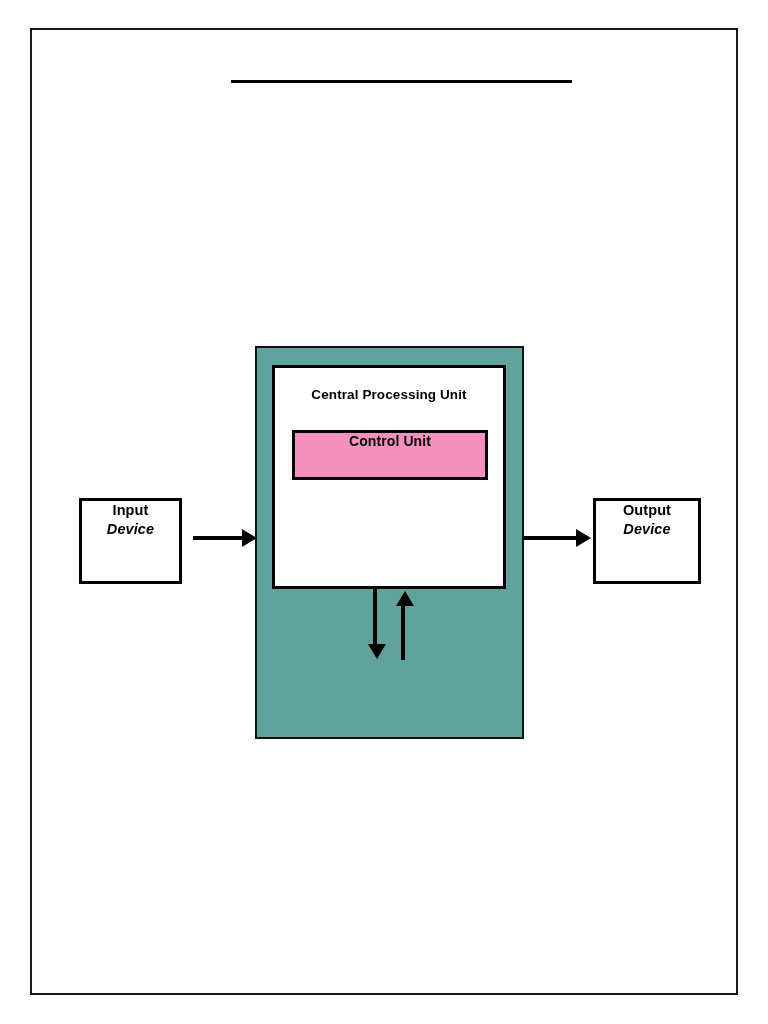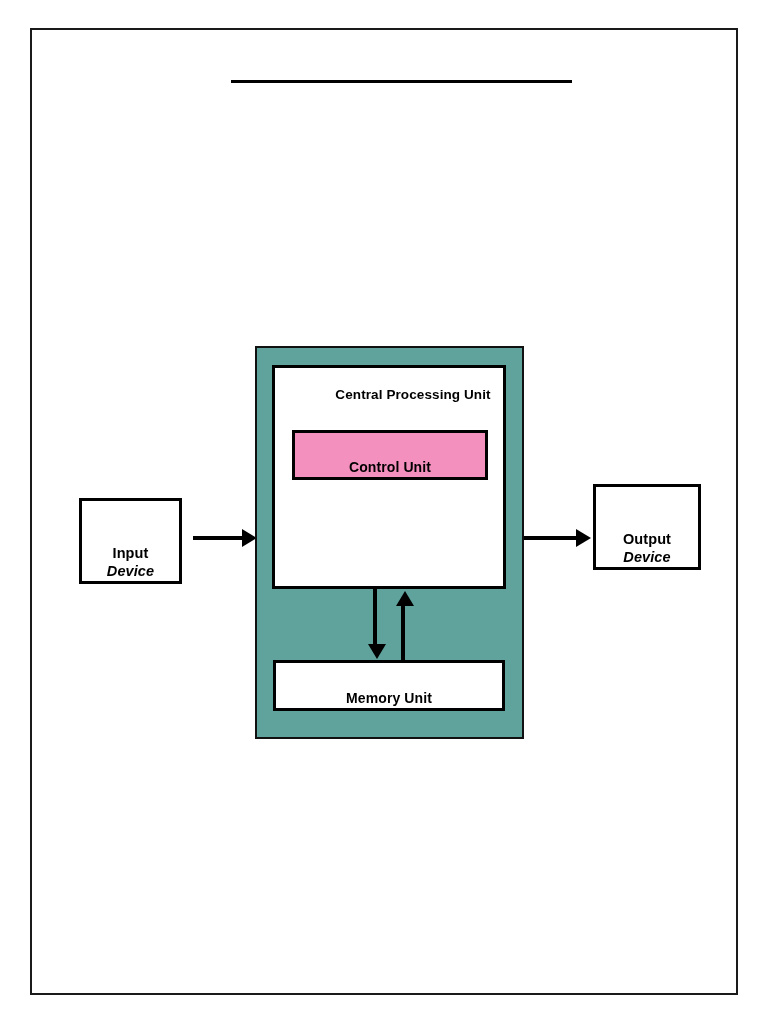--- a/index.html
+++ b/index.html
@@ -44,42 +44,42 @@
     background: #000000;
   }
 
   
   .dbox {
     position: absolute;
     box-sizing: border-box;
     border: 3px solid #000000;
     background: #ffffff;
     display: flex;
-    align-items: flex-end;
+    align-items: flex-start;
     justify-content: center;
     text-align: center;
     color: #000000;
     font-weight: bold;
     line-height: 1.28;
   }
 
   
   .device-box {
     font-size: 14.5px;
     letter-spacing: 0.1px;
   }
   #input-device {
     left: 79px;
     top: 498px;
     width: 103px;
     height: 86px;
   }
   #output-device {
     left: 593px;
-    top: 484px;
+    top: 498px;
     width: 108px;
     height: 86px;
   }
   .device-box .line2 { display: block; font-style: italic; }
 
   
   #cpu-container {
     position: absolute;
     left: 255px;
     top: 346px;
@@ -105,21 +105,20 @@
   #cpu-title {
     position: absolute;
     left: 0;
     top: 19px;
     width: 100%;
     text-align: center;
     font-size: 13.5px;
     font-weight: bold;
     color: #000000;
     letter-spacing: 0.1px;
-    padding-left: 24px;
   }
 
   
   .unit-box {
     background: #f490be;
     font-size: 14px;
     letter-spacing: 0.1px;
   }
   #control-unit {
     left: 292px;
@@ -225,23 +224,20 @@
     <span>Control Unit</span>
   </div>
 
 
   <div class="arrow-v-shaft" id="arrow-down-shaft"></div>
   <div class="arrow-head-down" id="arrow-down-head"></div>
 
   <div class="arrow-v-shaft" id="arrow-up-shaft"></div>
   <div class="arrow-head-up" id="arrow-up-head"></div>
 
-  <div class="dbox" id="memory-unit">
-    <span>Memory Unit</span>
-  </div>
 
   <div class="arrow-h-shaft" id="arrow-output-shaft"></div>
   <div class="arrow-head-right" id="arrow-output-head"></div>
 
   <div class="dbox device-box" id="output-device">
     <div>
       <span class="line1">Output</span>
       <span class="line2">Device</span>
     </div>
   </div>

